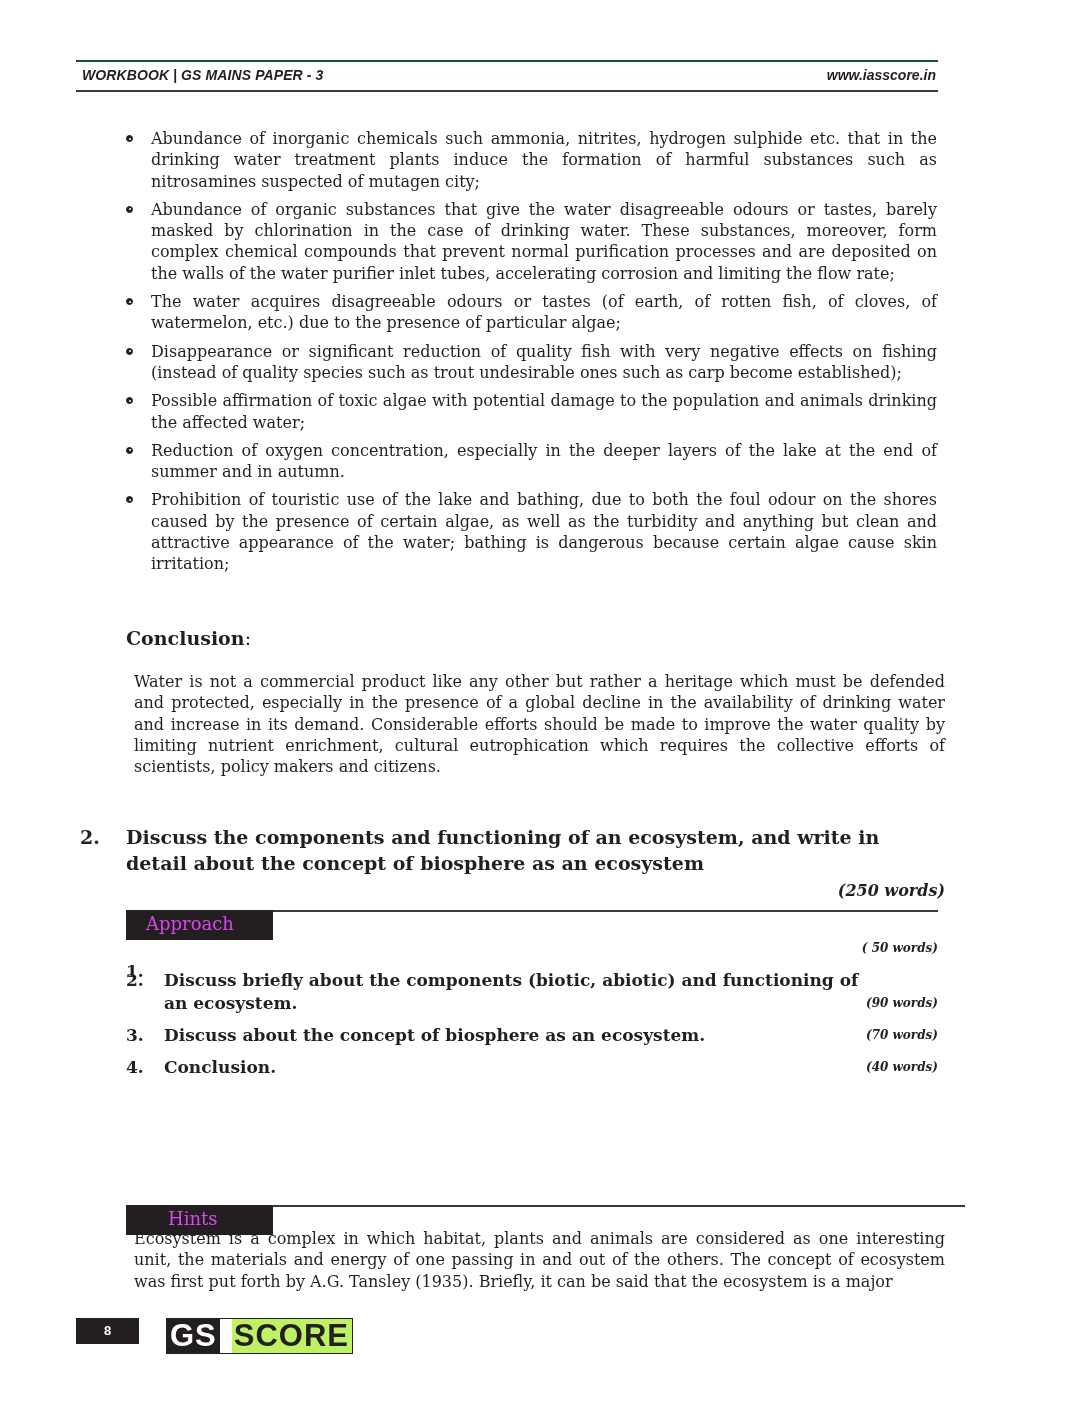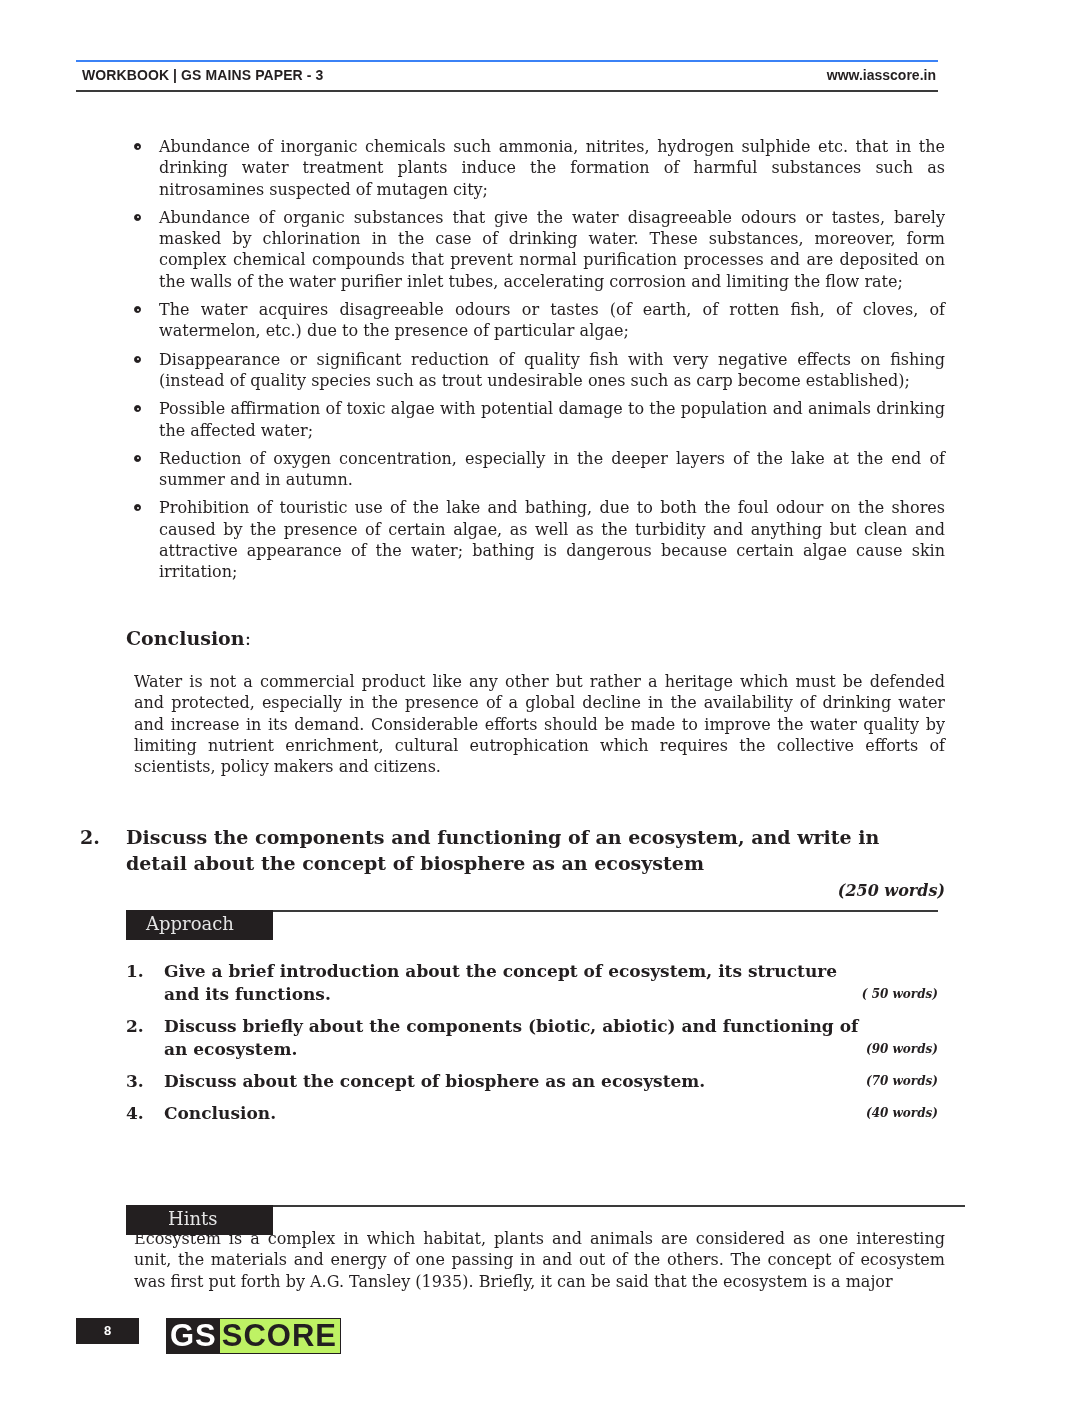--- a/index.html
+++ b/index.html
@@ -1,56 +1,56 @@
 <!DOCTYPE html>
 <html><head>
 <meta charset="utf-8">
 <style>
   html, body { margin: 0; padding: 0; background: #ffffff; }
   body { width: 1088px; height: 1408px; position: relative; overflow: hidden; color: #231f20;
          font-family: "DejaVu Serif", "Liberation Serif", serif; }
   .header { position: absolute; left: 76px; top: 60px; width: 862px; height: 28px;
-            border-top: 2px solid #3b82f6; border-bottom: 2px solid #3a3a3a; }
+            border-top: 2px solid #14532d; border-bottom: 2px solid #3a3a3a; font-style: italic; }
   .header .left { position: absolute; left: 6px; top: 5px; font-family: "Liberation Sans", sans-serif;
                   font-weight: bold; font-size: 14px; letter-spacing: 0.1px; }
   .header .right { position: absolute; right: 2px; top: 5px; font-family: "Liberation Sans", sans-serif;
                    font-size: 14px; font-weight: bold; }
   .body-text { font-size: 16px; line-height: 21.3px; text-align: justify; }
-  .bullets { position: absolute; left: 126px; top: 128px; width: 811px; margin: 8px; padding: 0; list-style: none; }
+  .bullets { position: absolute; left: 126px; top: 128px; width: 811px; margin: 0; padding: 0; list-style: none; }
   .bullets li { position: relative; padding-left: 25px; margin-bottom: 7px; }
   .bullets .bullet { position: absolute; left: 0; top: 7px; width: 7px; height: 7px; border-radius: 50%;
                      background: #231f20; border: 1px solid #231f20; box-sizing: border-box; }
   .bullets .bullet::after { content: ""; position: absolute; left: 1.5px; top: 1.5px; width: 2px; height: 2px;
                             border-radius: 50%; background: #fff; }
   .concl-head { position: absolute; left: 126px; top: 627px; font-size: 19px; font-weight: bold; }
   .concl-head .colon { font-weight: normal; }
   .concl-para { position: absolute; left: 126px; top: 663px; width: 811px; margin: 8px; }
   .question { position: absolute; left: 80px; top: 824px; width: 858px; font-size: 19px; font-weight: bold; line-height: 26px; }
   .question .num { position: absolute; left: 0; top: 0; }
   .question .text { margin-left: 46px; }
   .words-total { position: absolute; right: 143px; top: 881px; font-size: 16px; font-weight: bold; font-style: italic; }
   .section-bar { position: absolute; left: 126px; width: 812px; height: 30px; }
   .section-bar .rule { position: absolute; left: 0; right: 0; top: 0; border-top: 2px solid #3a3a3a; }
-  .section-bar .tab { position: absolute; left: 0; top: 0; width: 147px; height: 30px; background: #231f20; color: #e5e5e5;
+  .section-bar .tab { position: absolute; left: 0; top: 0; width: 147px; height: 30px; background: #231f20; color: #d946ef;
                       font-size: 18px; line-height: 28px; }
   .approach-bar { top: 910px; }
   .approach-bar .tab { padding-left: 20px; box-sizing: border-box; }
   .hints-bar { top: 1205px; padding-left: 27px; }
   .hints-bar .tab { padding-left: 42px; box-sizing: border-box; }
   .steps { position: absolute; left: 126px; top: 960px; width: 812px; margin: 0; padding: 0; list-style: none;
            font-size: 17px; font-weight: bold; line-height: 23px; }
   .steps li { position: relative; padding-left: 38px; margin-bottom: 9px; }
   .steps .snum { position: absolute; left: 0; top: 0; }
   .steps .stext { display: block; width: 700px; }
   .steps .swords { position: absolute; right: 0; bottom: 0; font-style: italic; font-size: 12px; margin-top: 35px; }
   .hints-para { position: absolute; left: 126px; top: 1220px; width: 811px; margin: 8px; }
   .footer-page { position: absolute; left: 76px; top: 1318px; width: 63px; height: 26px; background: #231f20; color: #fff;
                  font-family: "Liberation Sans", sans-serif; font-weight: bold; font-size: 13px; text-align: center; line-height: 26px; }
   .footer-logo { position: absolute; left: 166px; top: 1318px; height: 34px; border: 1px solid #231f20; display: flex;
-                 font-family: "Liberation Sans", sans-serif; font-weight: bold; font-size: 31px; line-height: 34px; }
+                 font-family: "Liberation Sans", sans-serif; font-weight: bold; font-size: 31px; line-height: 34px; gap: 12px; }
   .footer-logo .gs { background: #231f20; color: #fff; padding: 0 3px 0 3px; letter-spacing: 1px; }
   .footer-logo .score { background: #bef264; color: #231f20; padding: 0 3px 0 2px; letter-spacing: 1px; }
 </style>
 </head>
 <body>
 
 <div class="header">
   <span class="left">WORKBOOK | GS MAINS PAPER - 3</span>
   <span class="right">www.iasscore.in</span>
 </div>
@@ -75,21 +75,20 @@
 <div class="words-total">(250 words)</div>
 
 <div class="section-bar approach-bar">
   <div class="rule"></div>
   <div class="tab">Approach</div>
 </div>
 
 <ol class="steps">
   <li>
       <span class="snum">1.</span>
-      <span class="stext" style="width:690px">Give a brief introduction about the concept of ecosystem, its structure and its functions.</span>
       <span class="swords">( 50 words)</span>
     </li>
   <li>
       <span class="snum">2.</span>
       <span class="stext" style="width:720px">Discuss briefly about the components (biotic, abiotic) and functioning of an ecosystem.</span>
       <span class="swords">(90 words)</span>
     </li>
   <li>
       <span class="snum">3.</span>
       <span class="stext">Discuss about the concept of biosphere as an ecosystem.</span>

